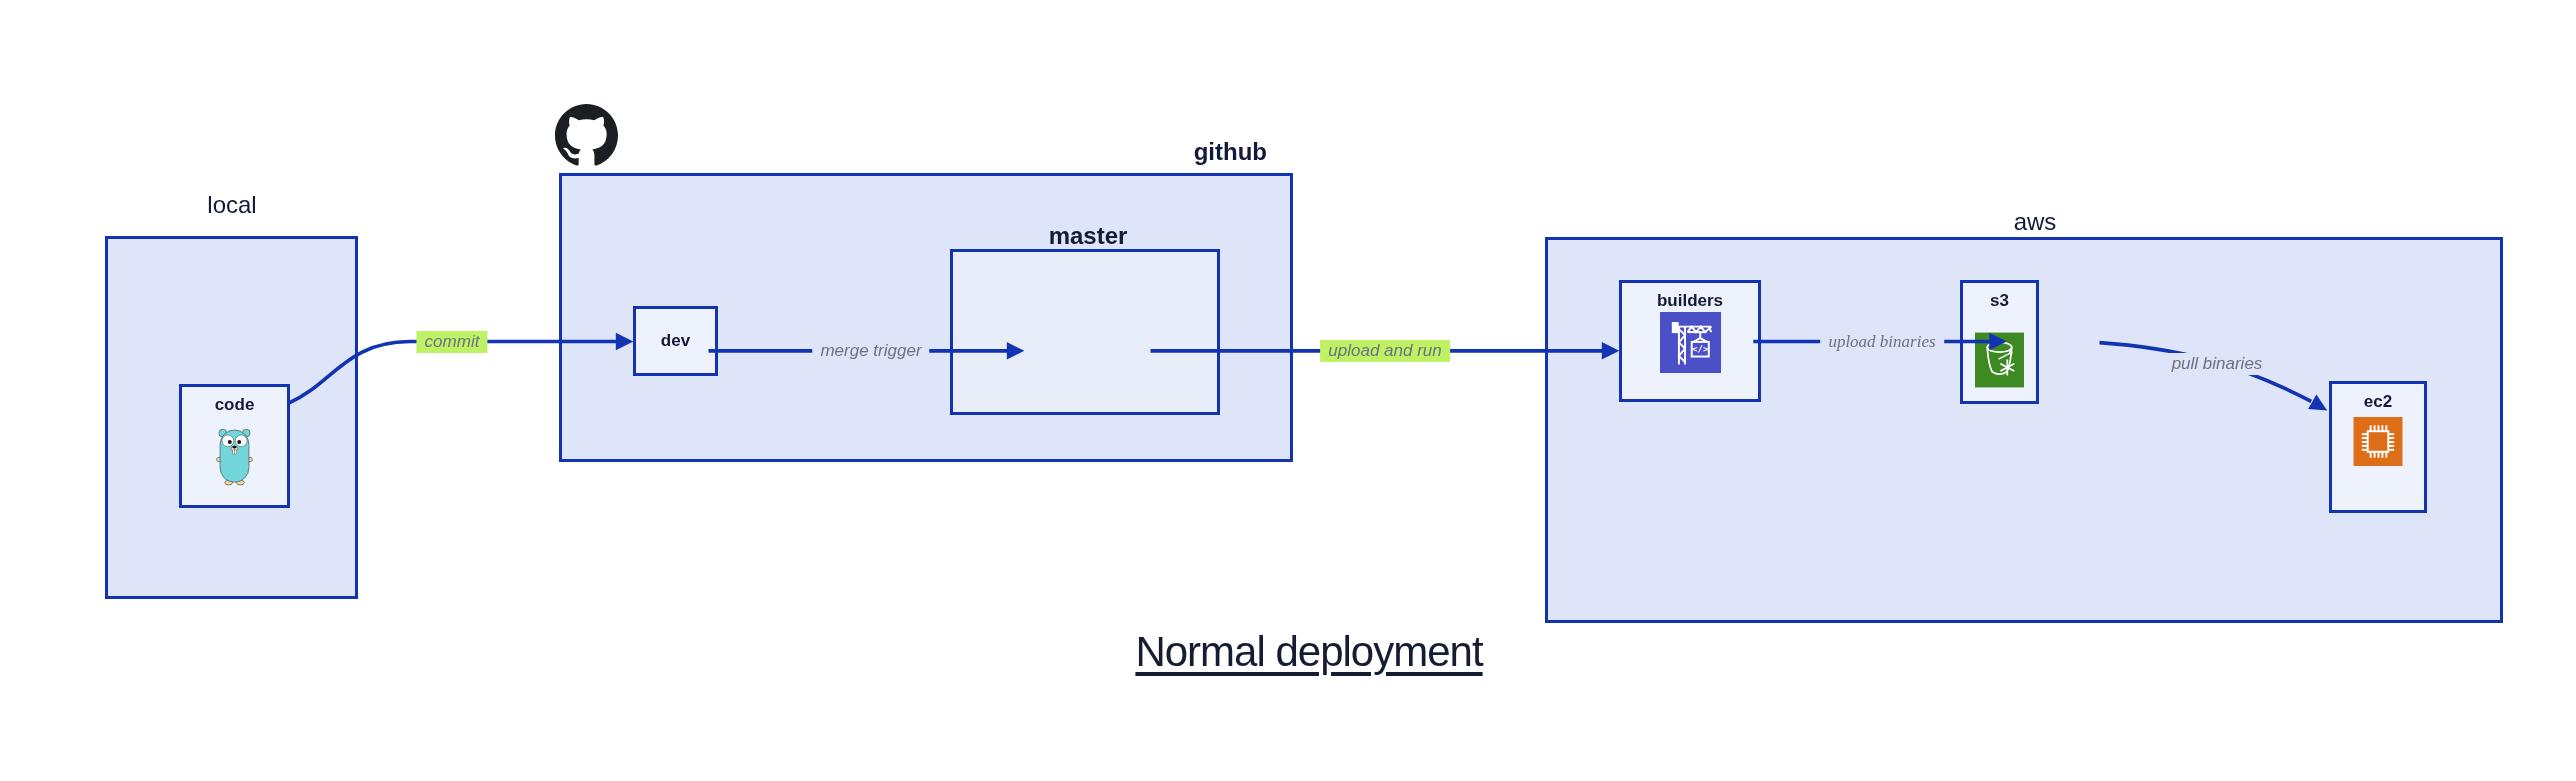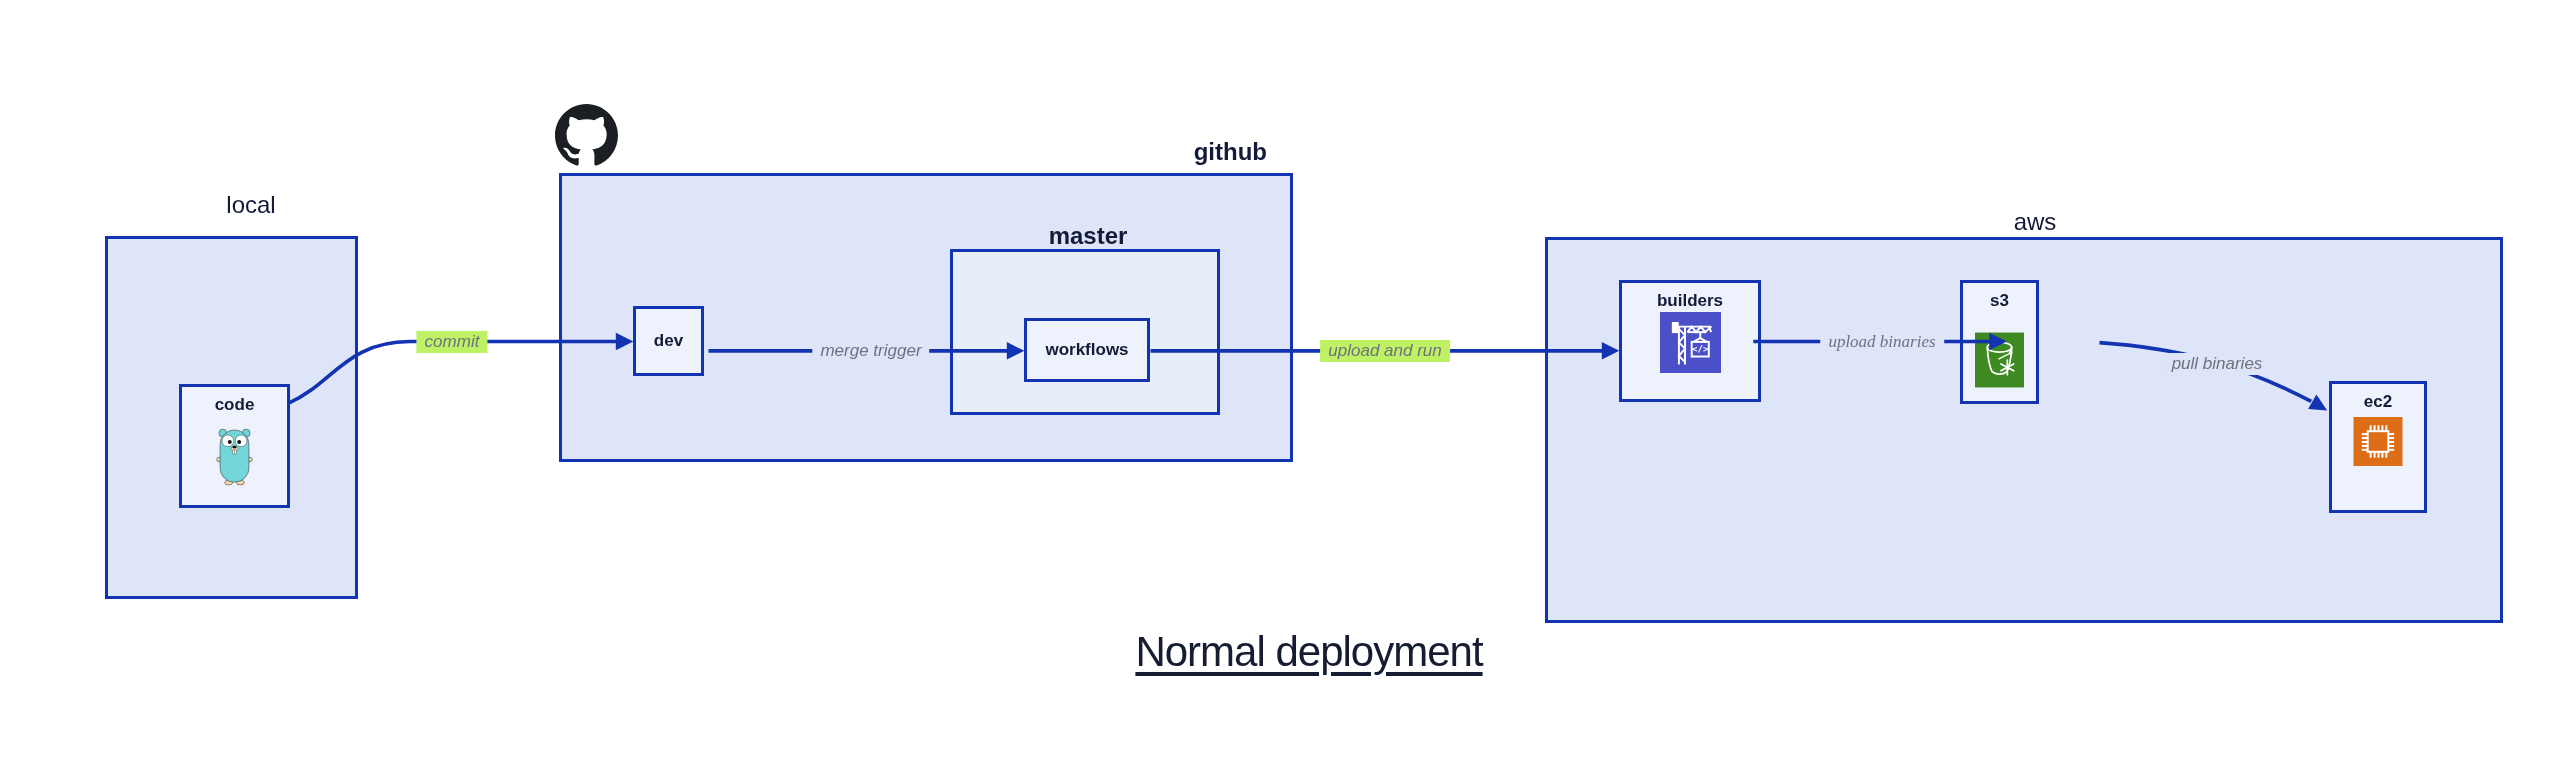--- a/index.html
+++ b/index.html
@@ -43,21 +43,21 @@
 
   .title{position:absolute;z-index:6;transform:translateX(-50%);
          color:#161d33;font-size:42px;letter-spacing:-1px;white-space:nowrap;
          text-decoration:underline;text-decoration-thickness:4.1px;text-underline-offset:6.2px;}
 </style>
 </head>
 <body>
 
 <div id="canvas">
 
-  <span class="container-label" style="left:232px;top:191px;transform:translateX(-50%);margin-left:19px;">local</span>
+  <span class="container-label" style="left:232px;top:191px;transform:translateX(-50%);">local</span>
   <div class="container" style="left:105px;top:236px;width:253px;height:363px;"></div>
 
   <span class="container-label" style="left:1267px;top:138px;transform:translateX(-100%);font-weight:bold;">github</span>
   <div class="container" style="left:559px;top:173px;width:734px;height:289px;"></div>
 
   <span class="container-label" style="left:1088px;top:222px;transform:translateX(-50%);font-weight:bold;">master</span>
   <div class="container master" style="left:950px;top:249px;width:270px;height:166px;"></div>
 
   <span class="container-label" style="left:2023px;top:208px;transform:translateX(-50%);margin-left:12px;">aws</span>
   <div class="container" style="left:1545px;top:237px;width:958px;height:386px;"></div>
@@ -84,27 +84,24 @@
         <circle cx="38" cy="43" r="5" fill="#111111"></circle>
         <circle cx="62" cy="43" r="5" fill="#111111"></circle>
         <ellipse cx="50" cy="60" rx="9" ry="6" fill="#f4d7a6" stroke="#3a3a3a" stroke-width="1.2"></ellipse>
         <ellipse cx="50" cy="56" rx="5.5" ry="3.5" fill="#111111"></ellipse>
         <rect x="45" y="63" width="10" height="11" rx="2" fill="#ffffff" stroke="#3a3a3a" stroke-width="1.2"></rect>
         <line x1="50" y1="63" x2="50" y2="74" stroke="#3a3a3a" stroke-width="1.2"></line>
       </svg>
     </span>
   </div>
 
-  <div class="node centered" style="left:633px;top:306px;width:71px;height:70px;">
+  <div class="node centered" style="left:633px;top:306px;width:85px;height:70px;">
     <span class="node-label">dev</span>
   </div>
 
-  <div class="node centered" style="left:1024px;top:318px;width:126px;height:64px;">
-    <span class="node-label">workflows</span>
-  </div>
 
   <div class="node" style="left:1619px;top:280px;width:142px;height:122px;">
     <span class="node-label">builders</span>
     <span class="icon-tile mt-builders">
       <svg width="61" height="61" viewBox="0 0 100 100" aria-hidden="true">
         <rect x="0" y="0" width="100" height="100" fill="#4b50c8"></rect>
         <g stroke="#ffffff" stroke-width="3.2" fill="none">
           <rect x="21" y="18" width="8" height="15" fill="#ffffff"></rect>
           <line x1="31" y1="24" x2="31" y2="86"></line>
           <line x1="41" y1="24" x2="41" y2="86"></line>

